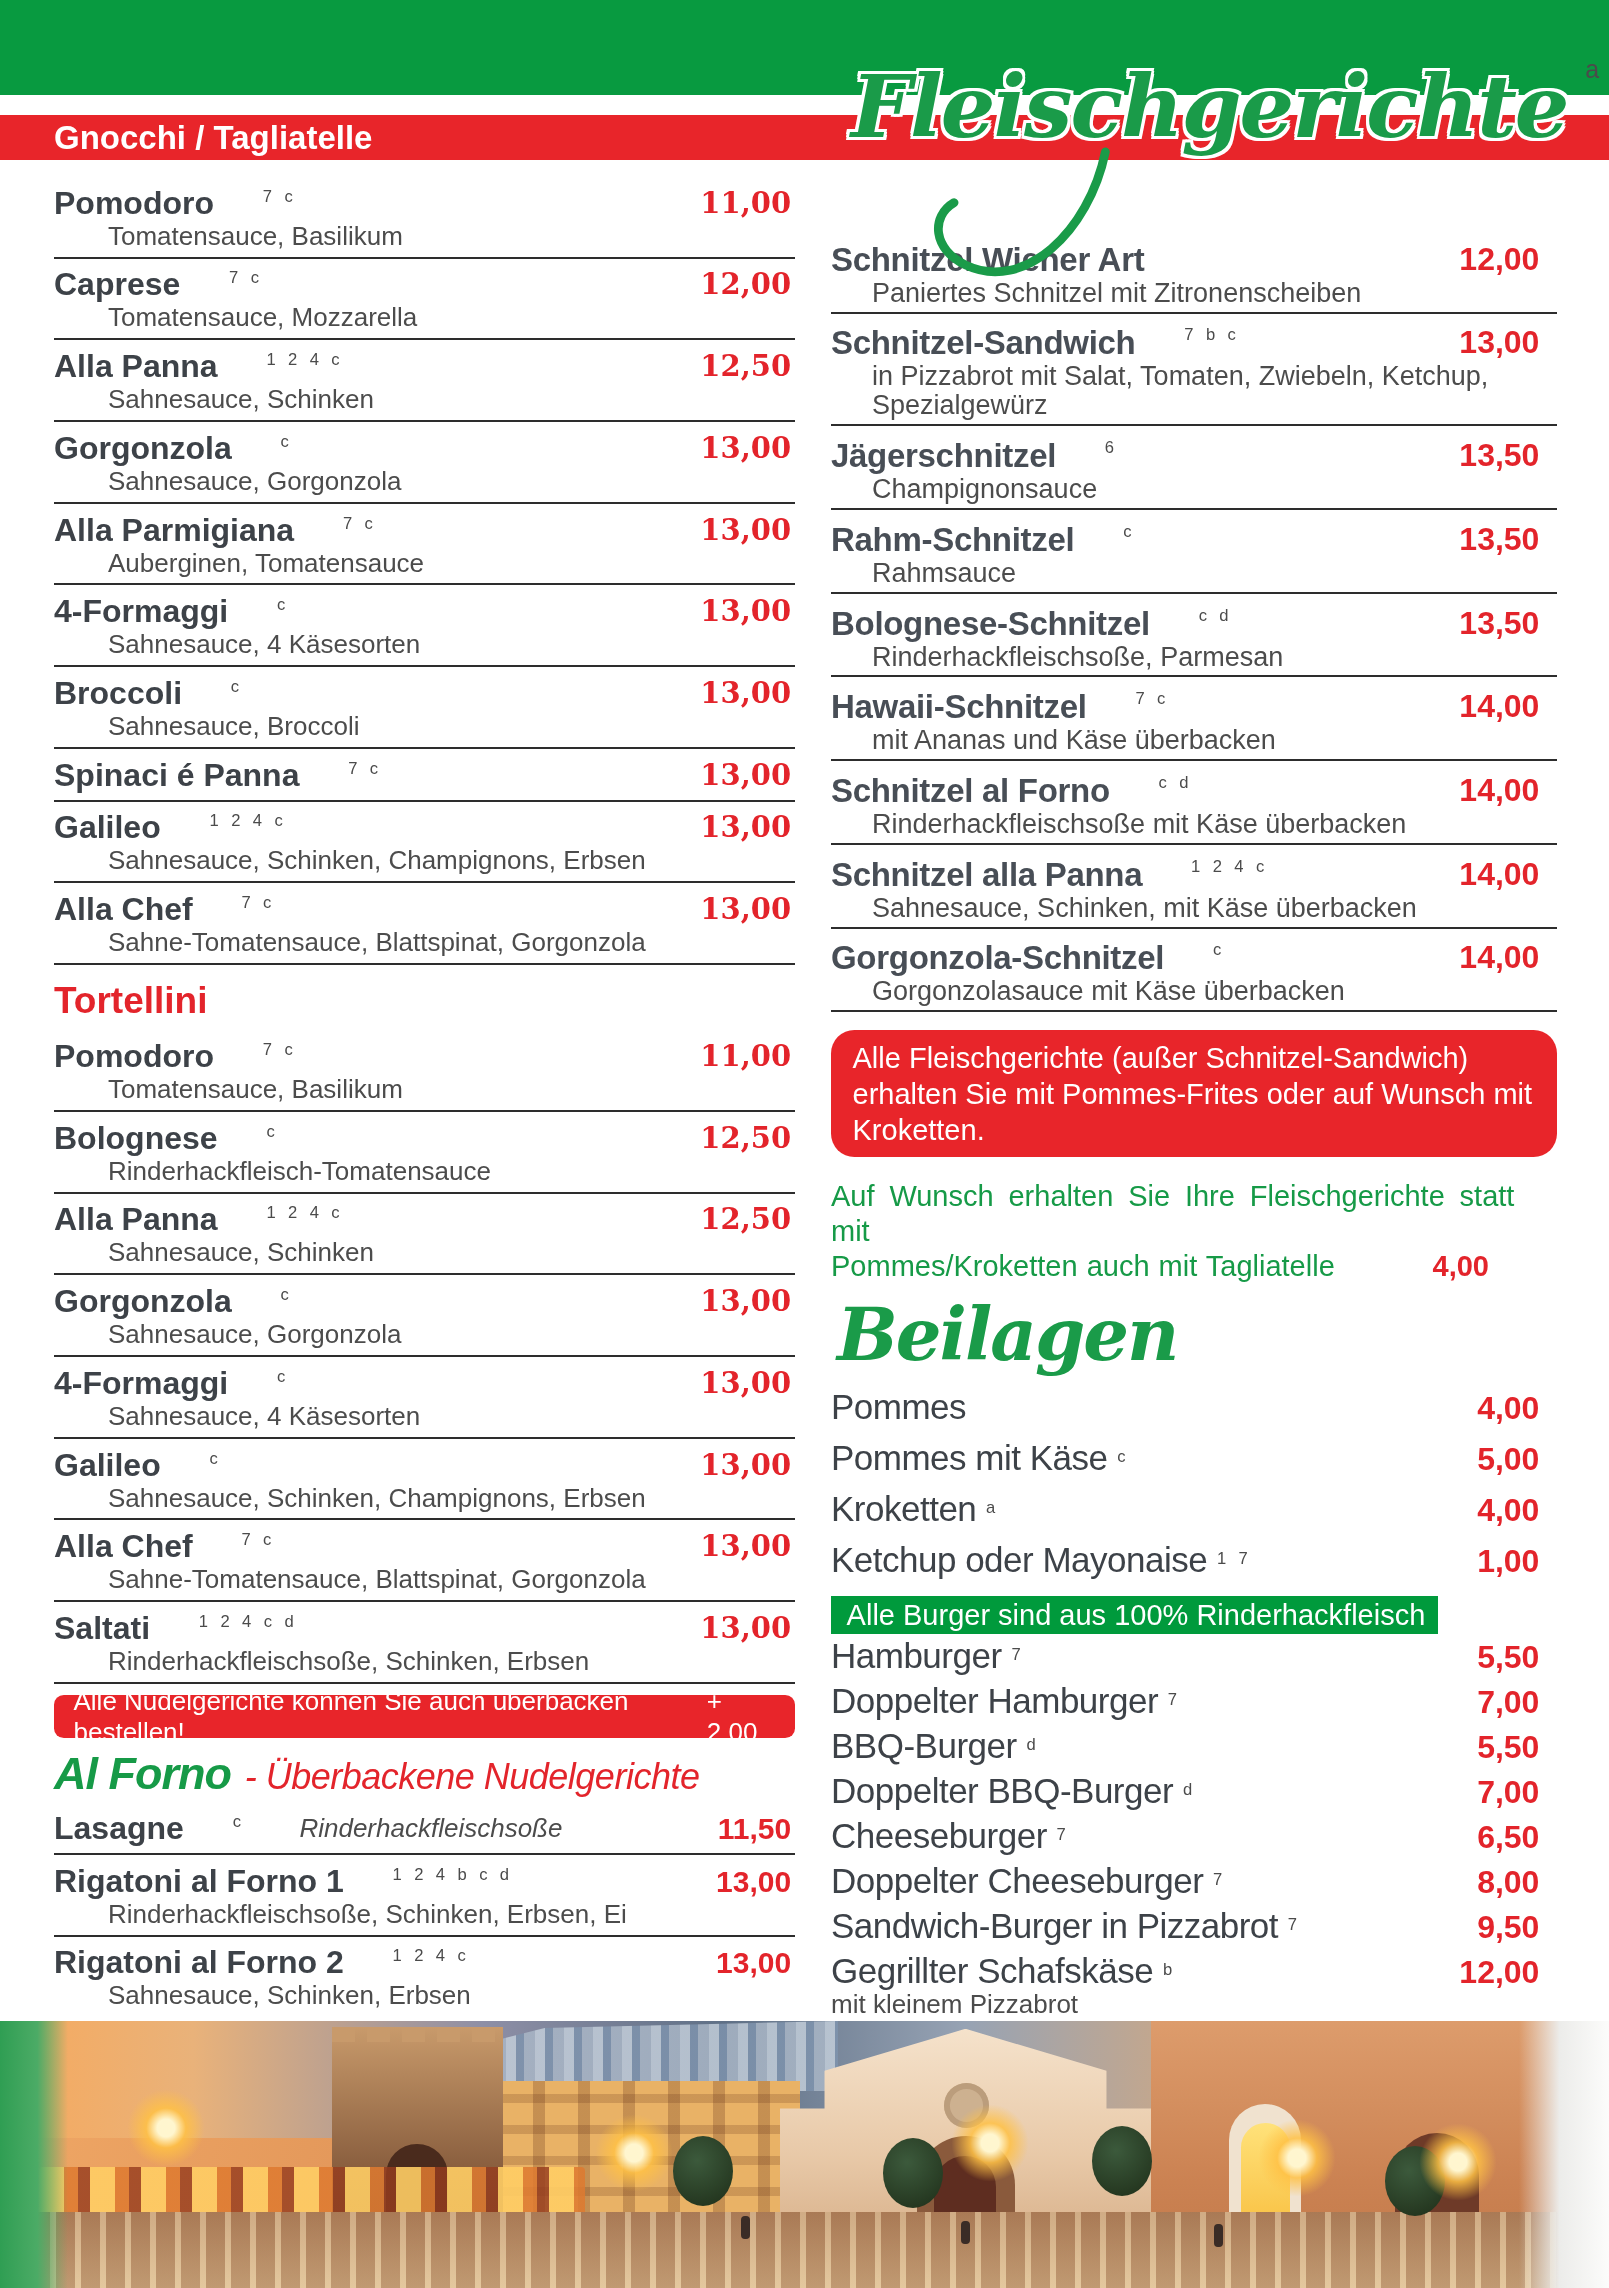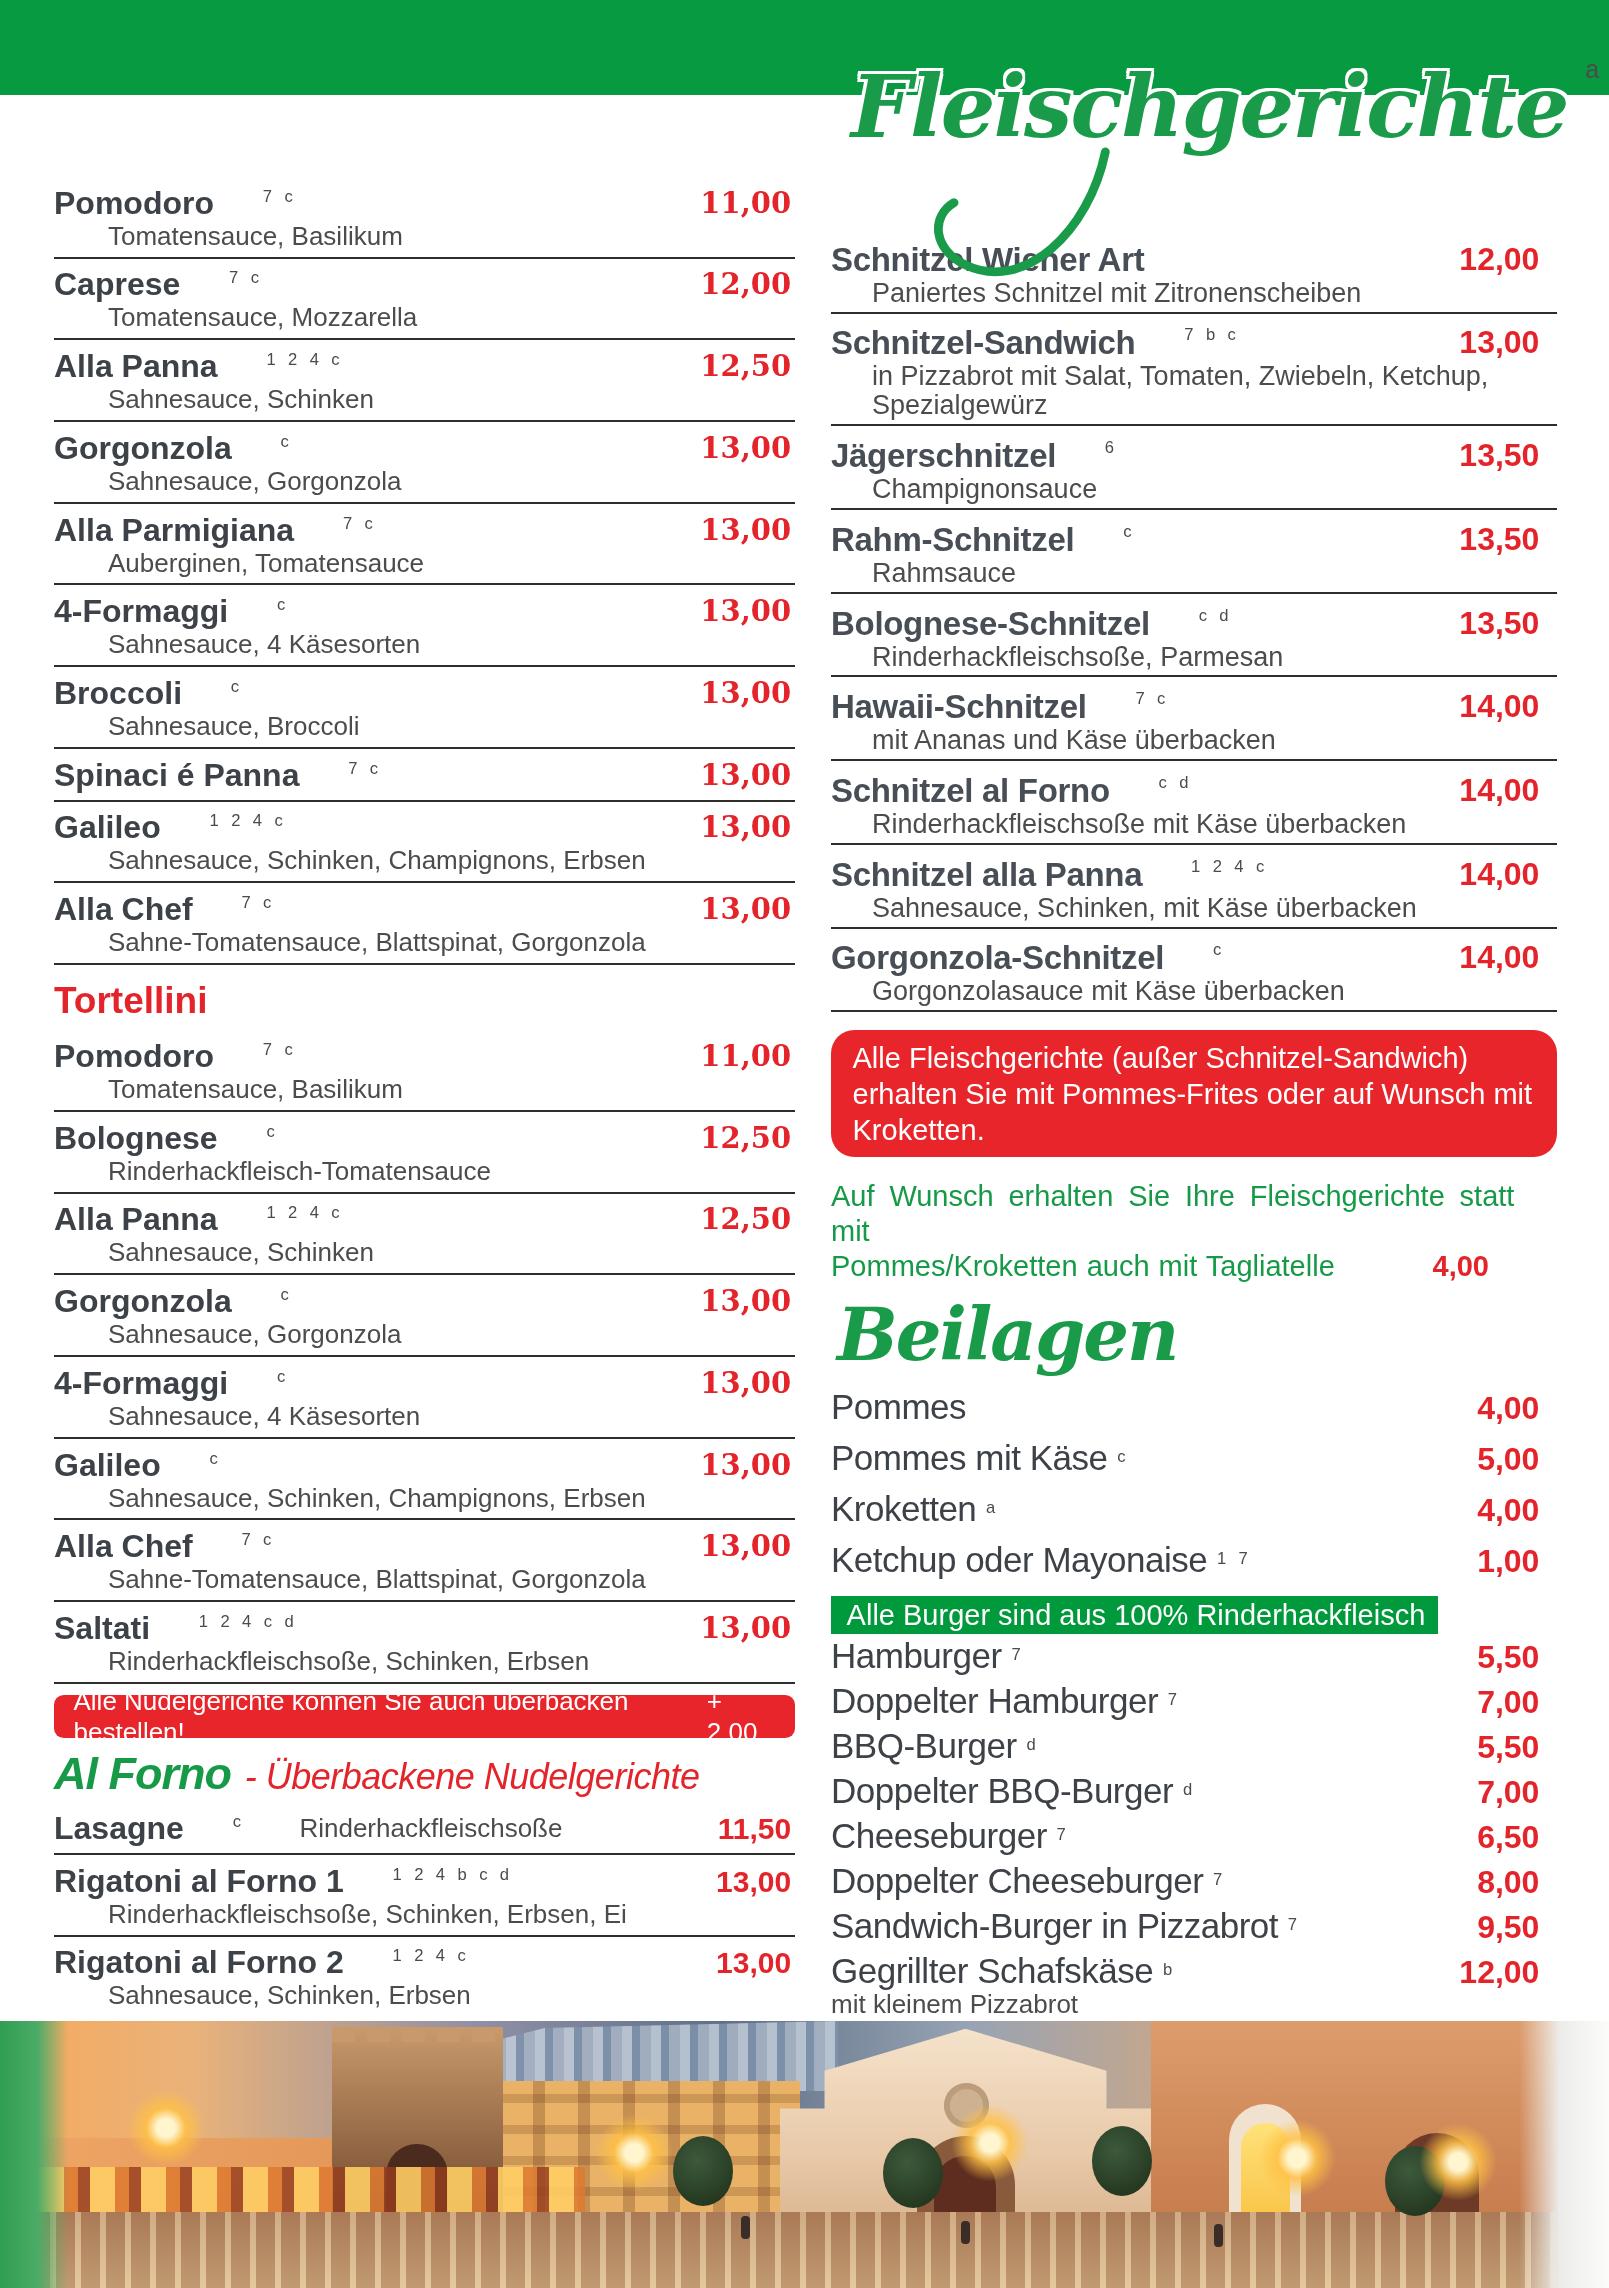--- a/index.html
+++ b/index.html
@@ -20,21 +20,21 @@
   .col-left{position:absolute;left:54px;top:177px;width:741px;}
   .col-right{position:absolute;left:831px;top:230px;width:726px;}
   
   .mrow{border-bottom:2px solid #2d2d2d;padding:7.8px 0 5.9px;}
   .alforno-list .mrow:last-of-type{border-bottom:none;}
   .nameline{display:flex;align-items:flex-start;gap:39px;}
   .iname{font-size:32px;font-weight:bold;line-height:37px;color:#3d4248;}
   .marks{font-size:16.6px;color:#4b4b4b;letter-spacing:3.9px;margin-left:9.8px;font-weight:400;line-height:19.5px;
          position:relative;top:2px;white-space:nowrap;}
   .desc{font-size:26px;color:#4c4c4c;line-height:29px;padding-left:54px;}
-  .desc-inline{font-size:26px;color:#4c4c4c;line-height:37px;margin-left:15.6px;}
+  .desc-inline{font-size:26px;color:#4c4c4c;line-height:37px;margin-left:15.6px;font-style:italic;}
   .price{margin-left:auto;font-size:30px;font-weight:bold;color:#e3242b;line-height:37px;padding-right:3.9px;white-space:nowrap;}
   .serif-prices .price{font-family:"DejaVu Serif",serif;font-size:29px;}
   
   .col-right .mrow{padding:9.8px 0 3.9px;}
   .col-right .iname{font-size:33px;line-height:39px;color:#484e56;letter-spacing:-0.3px;}
   .col-right .desc{font-size:27px;line-height:29px;padding-left:41px;}
   .col-right .price{font-size:32px;line-height:39px;padding-right:17.6px;}
   
   .tortellini-title{font-size:37px;font-weight:bold;color:#e3242b;margin:15.6px 0 7.8px;}
   .alforno-head{display:flex;align-items:baseline;margin:9.8px 0 2px;}
@@ -106,20 +106,23 @@
       background:linear-gradient(90deg,#2f9e53 0%,#4cab66 55%,rgba(120,190,140,0) 100%);}
   .ph-right-fade{right:0;top:0;width:90px;height:268px;
       background:linear-gradient(90deg,rgba(244,242,238,0) 0%,#ececea 45%,#fcfcfb 100%);}
 </style>
 </head>
 <body>
 
 <div class="page">
 
   <div class="band-green"></div>
+  <div class="band-red">
+    <div class="left-title">Gnocchi / Tagliatelle</div>
+  </div>
 
   <div class="script script-fleisch"><span>Fleischgerichte</span><span class="title-marks">a</span></div>
   <svg class="swash" width="205" height="166" viewBox="0 0 210 170">
     <path d="M195 6 C178 88, 112 150, 52 122 C18 106, 16 72, 40 58" fill="none" stroke="#1a9b49" stroke-width="9" stroke-linecap="round"></path>
   </svg>
 
   <div class="col-left">
 
     <div class="serif-prices">
 

